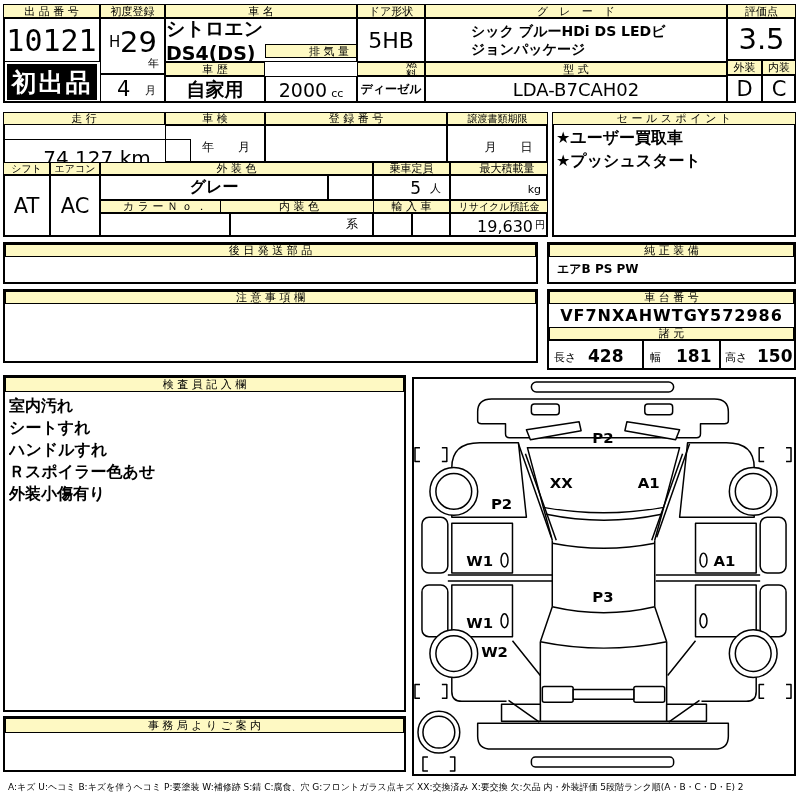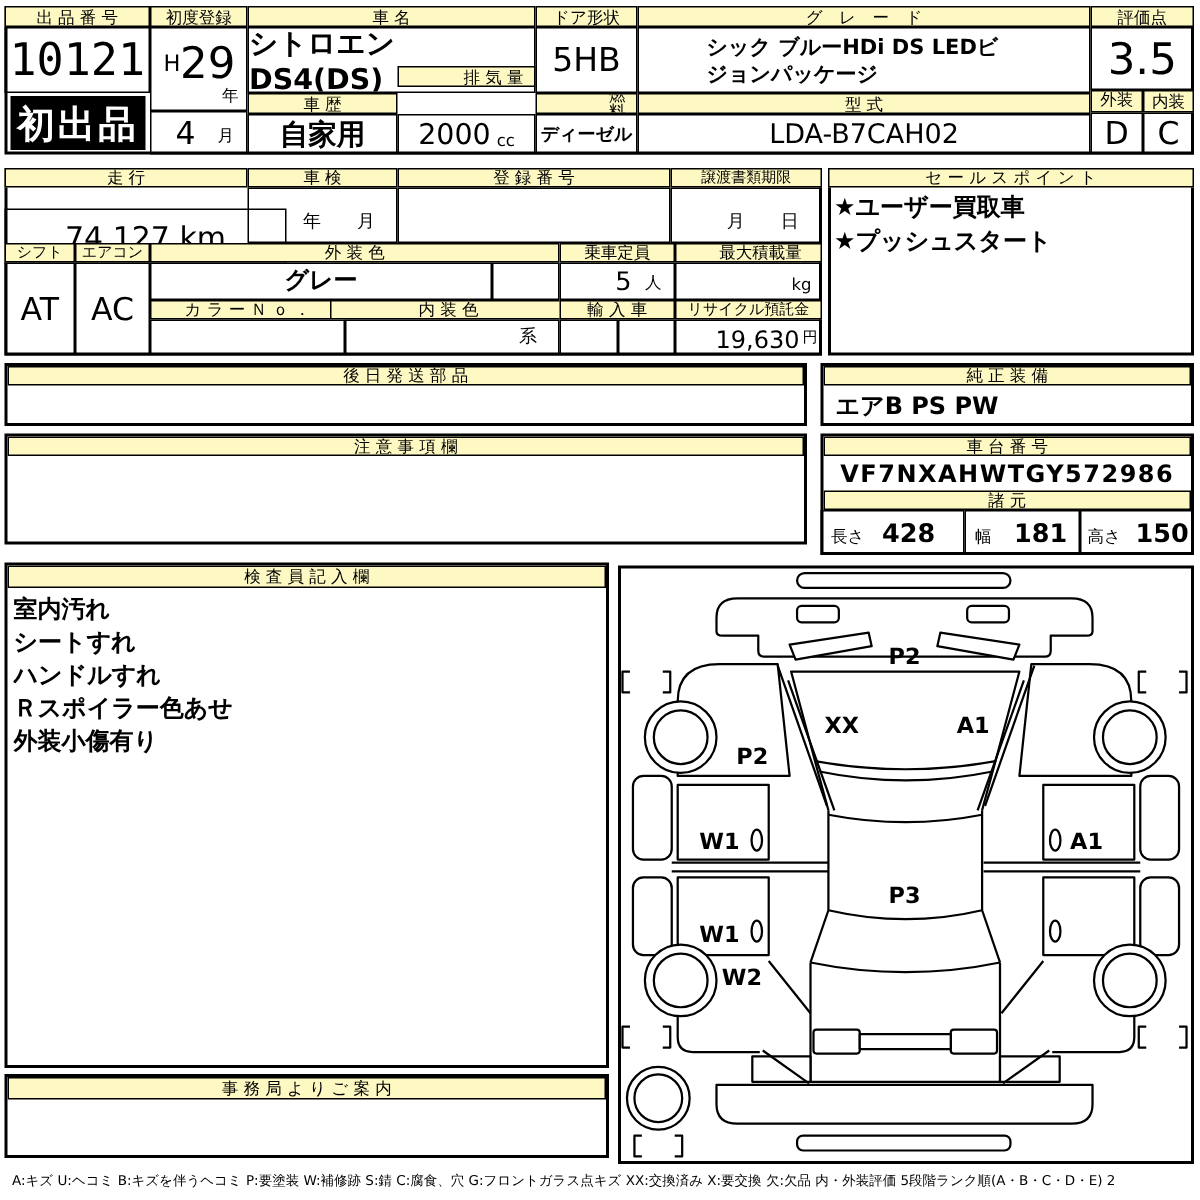--- a/index.html
+++ b/index.html
@@ -117,21 +117,21 @@
   <div class="c fr" style="left:552px;top:112px;width:244px;height:125px;"></div>
   <div class="c hdr" style="left:552px;top:112px;width:244px;height:13px;">セ ー ル ス ポ イ ン ト</div>
   <div class="c bold" style="left:556px;top:128px;width:236px;height:20px;font-size:16px;">★ユーザー買取車</div>
   <div class="c bold" style="left:556px;top:151px;width:236px;height:20px;font-size:16px;">★プッシュスタート</div>
 
   <div class="c fr" style="left:3px;top:242px;width:535px;height:42px;"></div>
   <div class="c hdr" style="left:5px;top:244px;width:531px;height:13px;">後 日 発 送 部 品</div>
 
   <div class="c fr" style="left:547px;top:242px;width:249px;height:42px;"></div>
   <div class="c hdr" style="left:549px;top:244px;width:245px;height:13px;">純 正 装 備</div>
-  <div class="c bold" style="left:557px;top:261px;width:235px;height:20px;font-size:16px;">エアB PS PW</div>
+  <div class="c bold" style="left:557px;top:261px;width:235px;height:20px;font-size:12px;">エアB PS PW</div>
 
   <div class="c fr" style="left:3px;top:289px;width:535px;height:74px;"></div>
   <div class="c hdr" style="left:5px;top:291px;width:531px;height:13px;">注 意 事 項 欄</div>
 
   <div class="c fr" style="left:547px;top:289px;width:249px;height:81px;"></div>
   <div class="c hdr" style="left:549px;top:291px;width:245px;height:13px;">車 台 番 号</div>
   <div class="c val bold" style="left:549px;top:304px;width:245px;height:23px;font-size:16px;letter-spacing:1px;">VF7NXAHWTGY572986</div>
   <div class="c hdr" style="left:549px;top:327px;width:245px;height:13px;">諸 元</div>
   <div class="c bd" style="left:547px;top:340px;width:96px;height:30px;">
     <span style="position:absolute;left:6px;top:9px;font-size:11px;">長さ</span>

